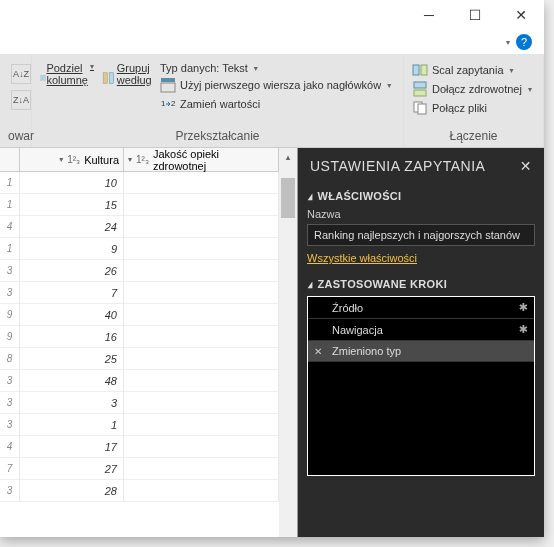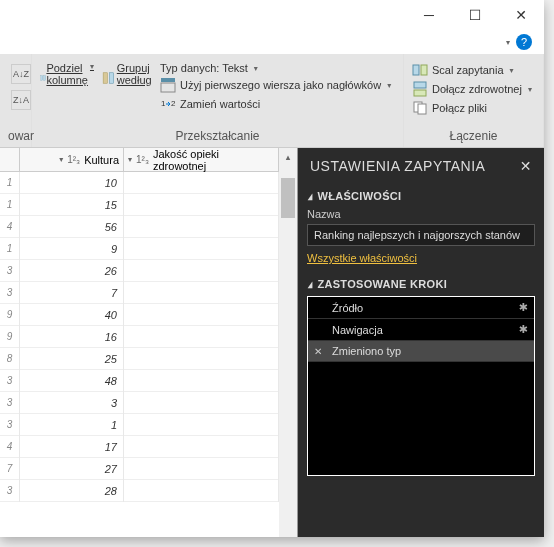--- a/index.html
+++ b/index.html
@@ -182,21 +182,21 @@
               <div class="row-num">3</div>
               <div class="row-num">3</div>
               <div class="row-num">3</div>
               <div class="row-num">4</div>
               <div class="row-num">7</div>
               <div class="row-num">3</div>
             </div>
             <div class="grid-col" style="width: 104px;">
               <div class="cell">10</div>
               <div class="cell">15</div>
-              <div class="cell">56</div>
+              <div class="cell">24</div>
               <div class="cell">9</div>
               <div class="cell">26</div>
               <div class="cell">7</div>
               <div class="cell">40</div>
               <div class="cell">16</div>
               <div class="cell">25</div>
               <div class="cell">48</div>
               <div class="cell">3</div>
               <div class="cell">1</div>
               <div class="cell">17</div>

